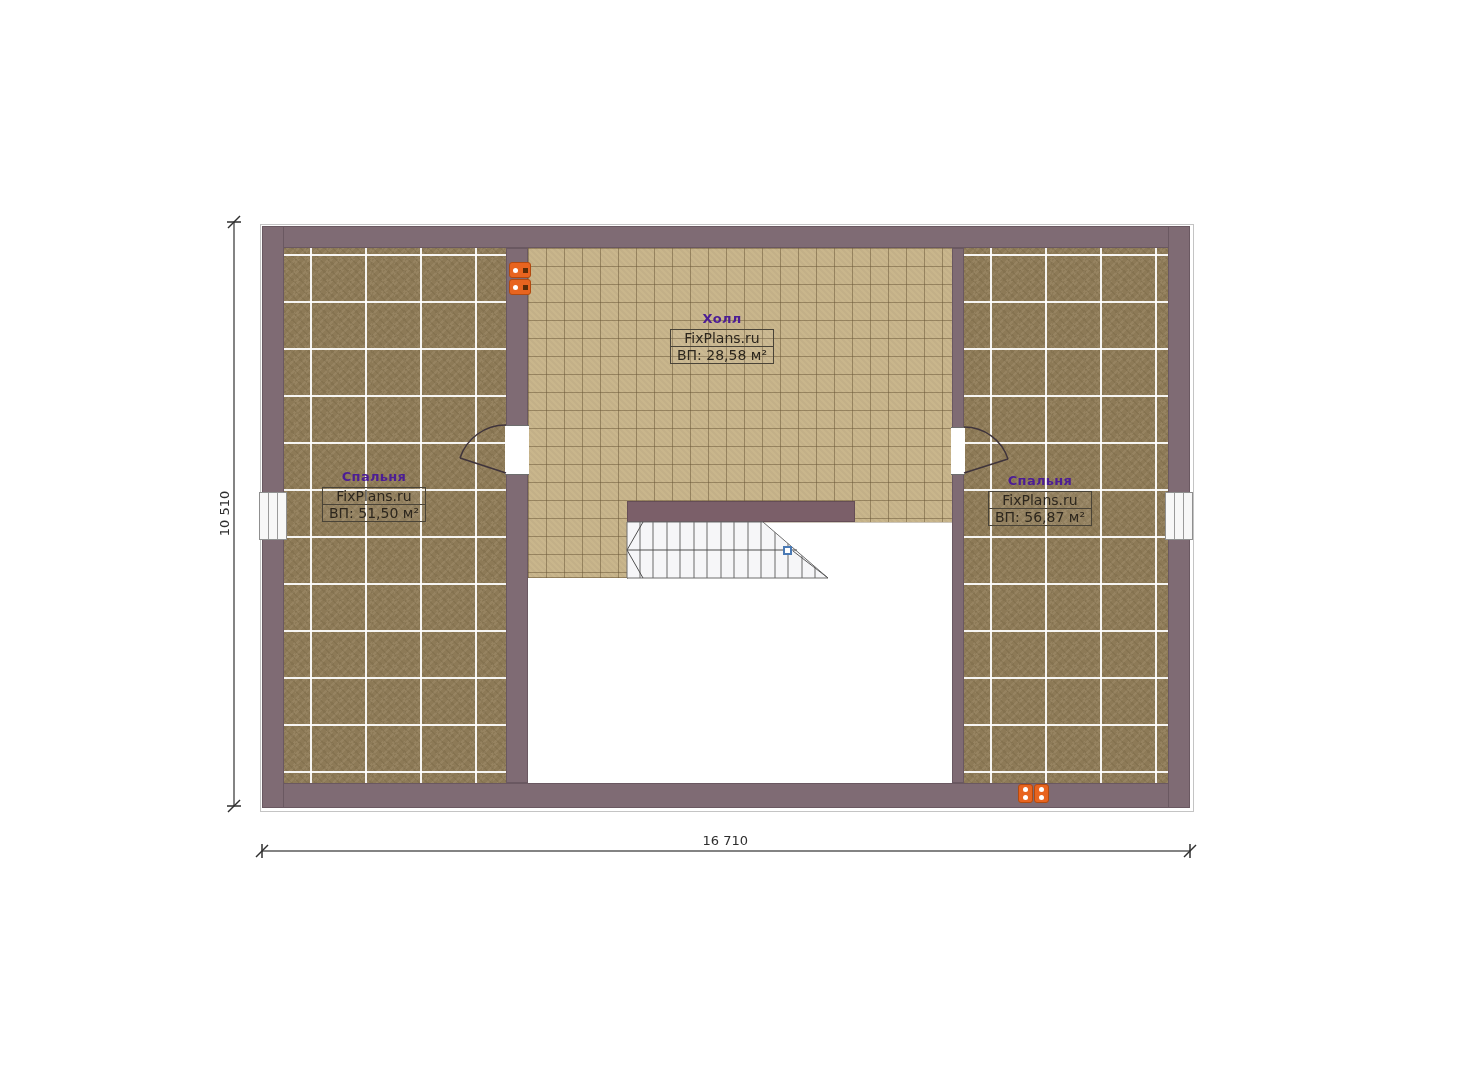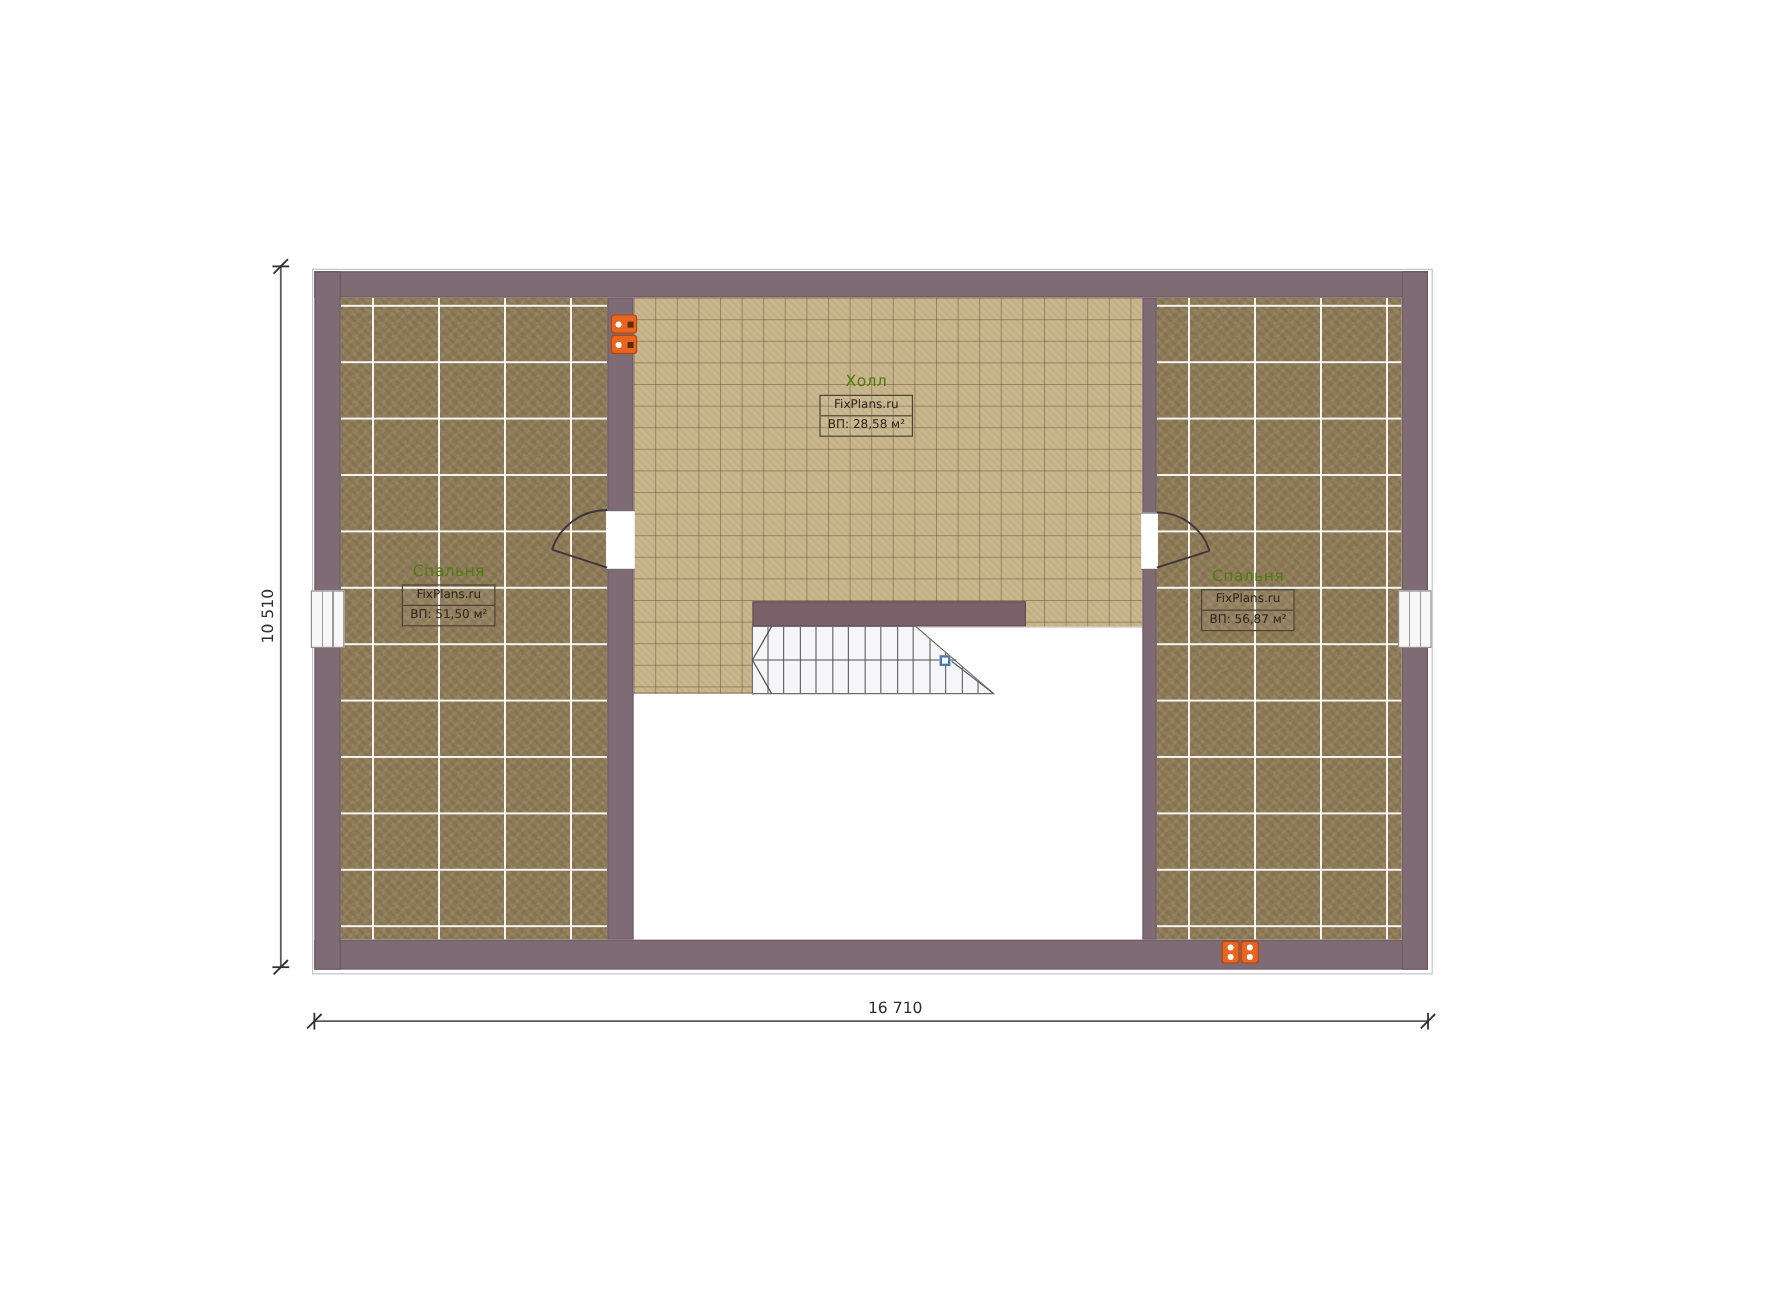--- a/index.html
+++ b/index.html
@@ -42,23 +42,23 @@
   .socket{background:var(--color-accent_orange,#e8641f);border:1px solid #b24a10;border-radius:3px;display:flex;align-items:center;justify-content:space-around;}
   .socket .pin{width:5px;height:5px;border-radius:50%;background:#ffffff;}
   .socket .tick{width:5px;height:5px;background:#5a2c08;}
   .socket.vert{flex-direction:column;}
 
   
   .stair-marker{width:9px;height:9px;background:#ffffff;border:2px solid var(--color-marker_blue,#4a7ab5);box-sizing:border-box;}
 
   
   .room-label{transform:translateX(-50%);display:flex;flex-direction:column;align-items:center;color:#1f1b15;}
-  .room-title{font-size:13px;font-weight:normal;letter-spacing:.3px;margin-bottom:3px;color:#4d7c0f;}
+  .room-title{font-size:13px;font-weight:bold;letter-spacing:.3px;margin-bottom:3px;color:#4c1d95;}
   .room-box{border:1px solid #4a4438;background:rgba(255,255,255,.06);}
-  .room-box-row{font-size:10px;line-height:16px;padding:0 6px;text-align:center;color:#2c261d;white-space:nowrap;}
+  .room-box-row{font-size:14px;line-height:16px;padding:0 6px;text-align:center;color:#2c261d;white-space:nowrap;}
   .room-box-row + .room-box-row{border-top:1px solid #4a4438;}
 
   
   .dim-label{font-size:13px;color:#2e2e2e;text-align:center;}
   .dim-label.vertical{transform:rotate(-90deg);}
 
   svg.overlay{left:0;top:0;pointer-events:none;}
 </style>
 </head>
 <body>
@@ -183,16 +183,16 @@
   </div>
 
   <div class="abs room-label" style="left:1040px;top:473px;">
     <div class="room-title">Спальня</div>
     <div class="room-box">
       <div class="room-box-row">FixPlans.ru</div>
       <div class="room-box-row">ВП: 56,87 м²</div>
     </div>
   </div>
 
-  <div class="abs dim-label" style="left:710px;top:833px;width:72px;">16 710</div>
+  <div class="abs dim-label" style="left:676px;top:833px;width:72px;text-align:right;">16 710</div>
   <div class="abs dim-label vertical" style="left:196px;top:506px;width:56px;">10 510</div>
 
 </div>
 
 </body></html>

